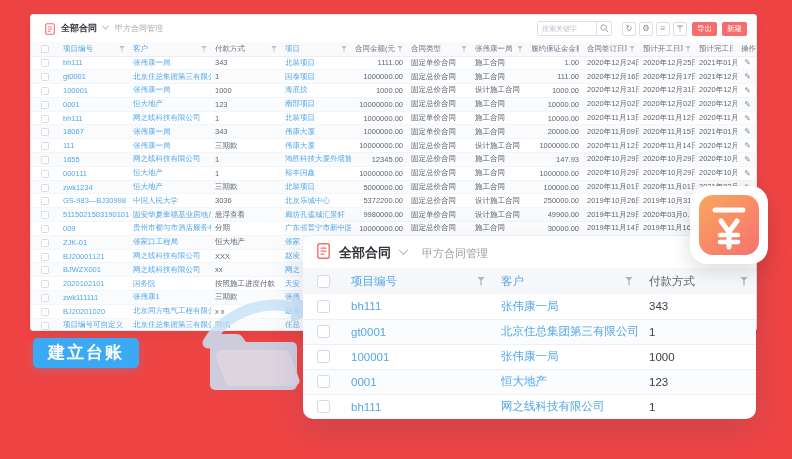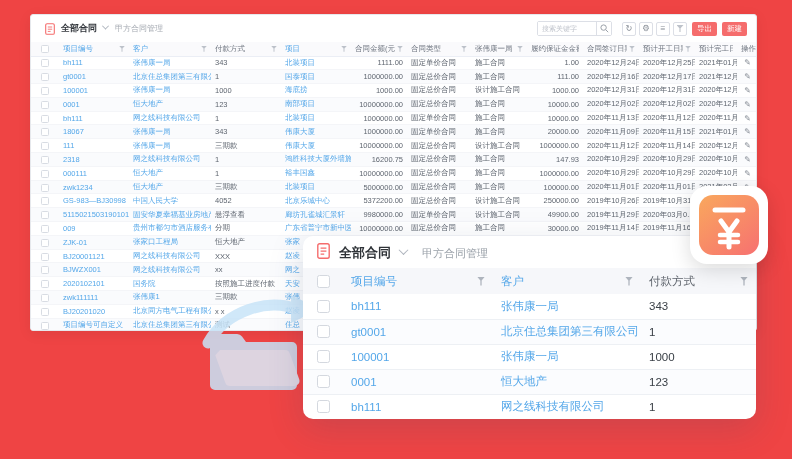--- a/index.html
+++ b/index.html
@@ -316,25 +316,25 @@
             <td class="t-text">固定总价合同</td>
             <td class="t-text">设计施工合同</td>
             <td class="t-num">1000000.00</td>
             <td class="t-text">2020年11月12日</td>
             <td class="t-text">2020年11月14日</td>
             <td class="t-text">2020年12月2</td>
             <td class="c-op"><span class="pencil">✎</span></td>
           </tr>
           <tr>
             <td class="c-check"><span class="cb"></span></td>
-            <td class="t-link">2318</td>
+            <td class="t-link">1655</td>
             <td class="t-link">网之线科技有限公司</td>
             <td class="t-text">1</td>
             <td class="t-link">鸿胜科技大厦外墙施工项目</td>
-            <td class="t-num">16200.75</td>
+            <td class="t-num">12345.00</td>
             <td class="t-text">固定总价合同</td>
             <td class="t-text">施工合同</td>
             <td class="t-num">147.93</td>
             <td class="t-text">2020年10月29日</td>
             <td class="t-text">2020年10月29日</td>
             <td class="t-text">2020年10月2</td>
             <td class="c-op"><span class="pencil">✎</span></td>
           </tr>
           <tr>
             <td class="c-check"><span class="cb"></span></td>
@@ -363,21 +363,21 @@
             <td class="t-num">100000.00</td>
             <td class="t-text">2020年11月01日</td>
             <td class="t-text">2020年11月01日</td>
             <td class="t-text">2021年02月2</td>
             <td class="c-op"><span class="pencil">✎</span></td>
           </tr>
           <tr>
             <td class="c-check"><span class="cb"></span></td>
             <td class="t-link">GS-983—BJ30998</td>
             <td class="t-link">中国人民大学</td>
-            <td class="t-text">4052</td>
+            <td class="t-text">3036</td>
             <td class="t-link">北京乐城中心</td>
             <td class="t-num">5372200.00</td>
             <td class="t-text">固定总价合同</td>
             <td class="t-text">设计施工合同</td>
             <td class="t-num">250000.00</td>
             <td class="t-text">2019年10月26日</td>
             <td class="t-text">2019年10月31日</td>
             <td class="t-text">202</td>
             <td class="c-op"><span class="pencil">✎</span></td>
           </tr>
@@ -522,20 +522,21 @@
 
   <svg class="folder-art" width="130" height="108" viewBox="0 0 130 108">
     <g opacity="0.85">
       <path d="M12,55 C 30,22 74,10 100,21" fill="none" stroke="#C8E4F8" stroke-width="11" stroke-linecap="round"></path>
       <polygon points="95,7 124,21 95,35" fill="#C8E4F8"></polygon>
       <path d="M14,46 h27 a6,6 0 0 1 5,2.6 l4,5.4 h46 a5,5 0 0 1 5,5 v38 a5,5 0 0 1 -5,5 H19 a5,5 0 0 1 -5,-5 Z" fill="#C8E4F8"></path>
       <path d="M24,62 h65 a5,5 0 0 1 4.7,3.3 l9.5,26 a5,5 0 0 1 -4.7,6.7 H34 a5,5 0 0 1 -4.7,-3.3 l-10,-27.5 Z" fill="#DAEEFC"></path>
     </g>
   </svg>
 
+  <div class="badge">建立台账</div>
 
   <section class="overlay-card">
     <header class="ov-head">
       <span>
         <svg width="13" height="16" viewBox="0 0 13 16">
             <rect x="0.8" y="0.8" width="11.4" height="14.4" rx="1.8" fill="none" stroke="#F56C6C" stroke-width="1.4"></rect>
             <line x1="3.6" y1="5.2" x2="9.4" y2="5.2" stroke="#F56C6C" stroke-width="1.2"></line>
             <line x1="3.6" y1="8.2" x2="9.4" y2="8.2" stroke="#F56C6C" stroke-width="1.2"></line>
             <line x1="3.6" y1="11.2" x2="7.2" y2="11.2" stroke="#F56C6C" stroke-width="1.2"></line>
           </svg>

